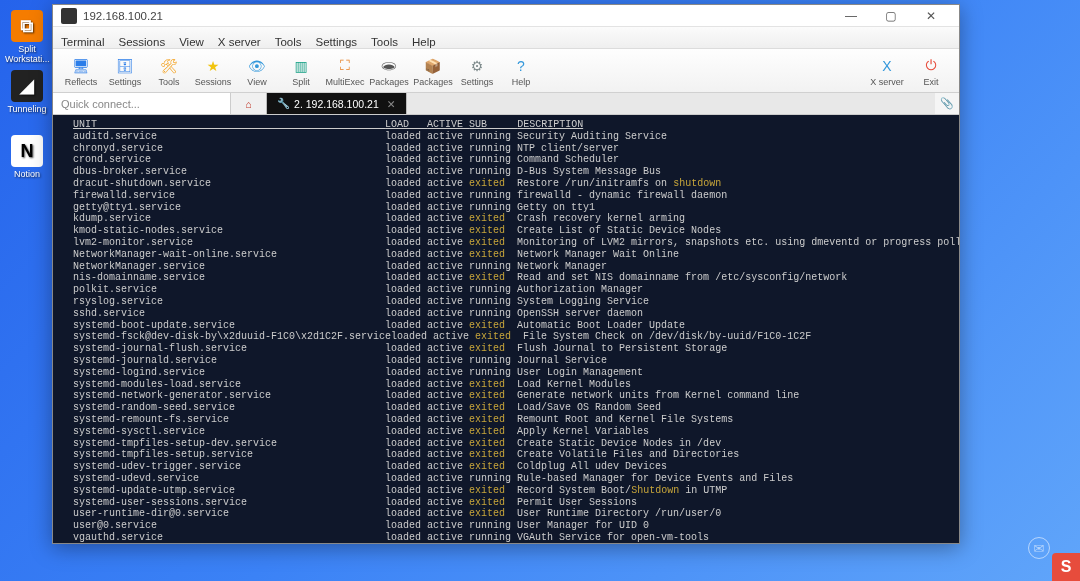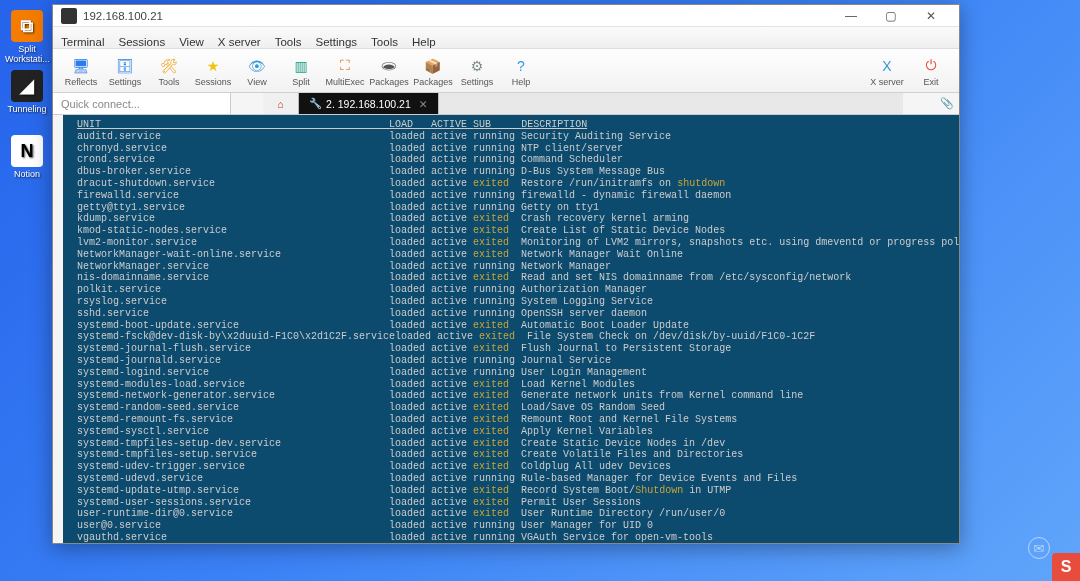--- a/index.html
+++ b/index.html
@@ -68,47 +68,45 @@
   font-size: 9px; color:#555; cursor:pointer; padding:2px 0;
 }
 .toolbar .tb-btn .tb-ico { width: 22px; height:22px; border-radius:3px; display:flex;align-items:center;justify-content:center; font-size:14px;}
 .toolbar .spacer { flex:1; }
 
 .conn-row {
   height: 22px; background: #f5f5f5;
   display:flex; align-items:center;
   border-bottom: 1px solid #ccc;
   font-size: 11px;
-  gap: 32px;
 }
 .quick-connect {
   flex: 0 0 178px;
   padding: 0 8px; color:#888;
   border-right:1px solid #ccc;
   height:100%; display:flex; align-items:center;
   background:#fff;
 }
 .tabbar { flex:1; display:flex; align-items:stretch; height:100%; background:#e8e8e8;}
 .tab {
   display:flex; align-items:center; padding:0 10px;
   border-right:1px solid #bbb; font-size:10.5px;
   background: #fdfdfd;
 }
 .tab.home { background:#f0f0f0; width:36px; justify-content:center; color:#c0392b; font-weight:bold;}
 .tab.active { background:#111; color:#fff; }
 .tab .close-x { margin-left:8px; color:#888; }
 .attach-ico { width:24px; display:flex; align-items:center; justify-content:center; color:#3b82f6; }
 
 .terminal {
-  flex:1; background:#0c4a6e; color:#ccc;
+  flex:1; background:#0f172a; color:#ccc;
   font-family: "Consolas","Courier New",monospace;
   font-size: 10px; line-height: 11.8px;
-  padding: 4px 2px; overflow:hidden;
+  padding: 4px 8px; overflow:hidden;
   white-space: pre;
-  margin-left: 10px;
 }
 .hdr { color:#ccc; text-decoration: underline; }
 .hl { color:#c7a53a;font-family:Liberation Mono, monospace; }
 
 .watermark {
   position:absolute; right:30px; bottom:22px;
   color: rgba(255,255,255,0.55); font-size: 18px;
   display:flex; align-items:center; gap:8px;
 }
 .watermark .wm-ico { width:22px;height:22px;border:1.5px solid rgba(255,255,255,.55); border-radius:50%; display:flex;align-items:center;justify-content:center; font-size:13px;}

